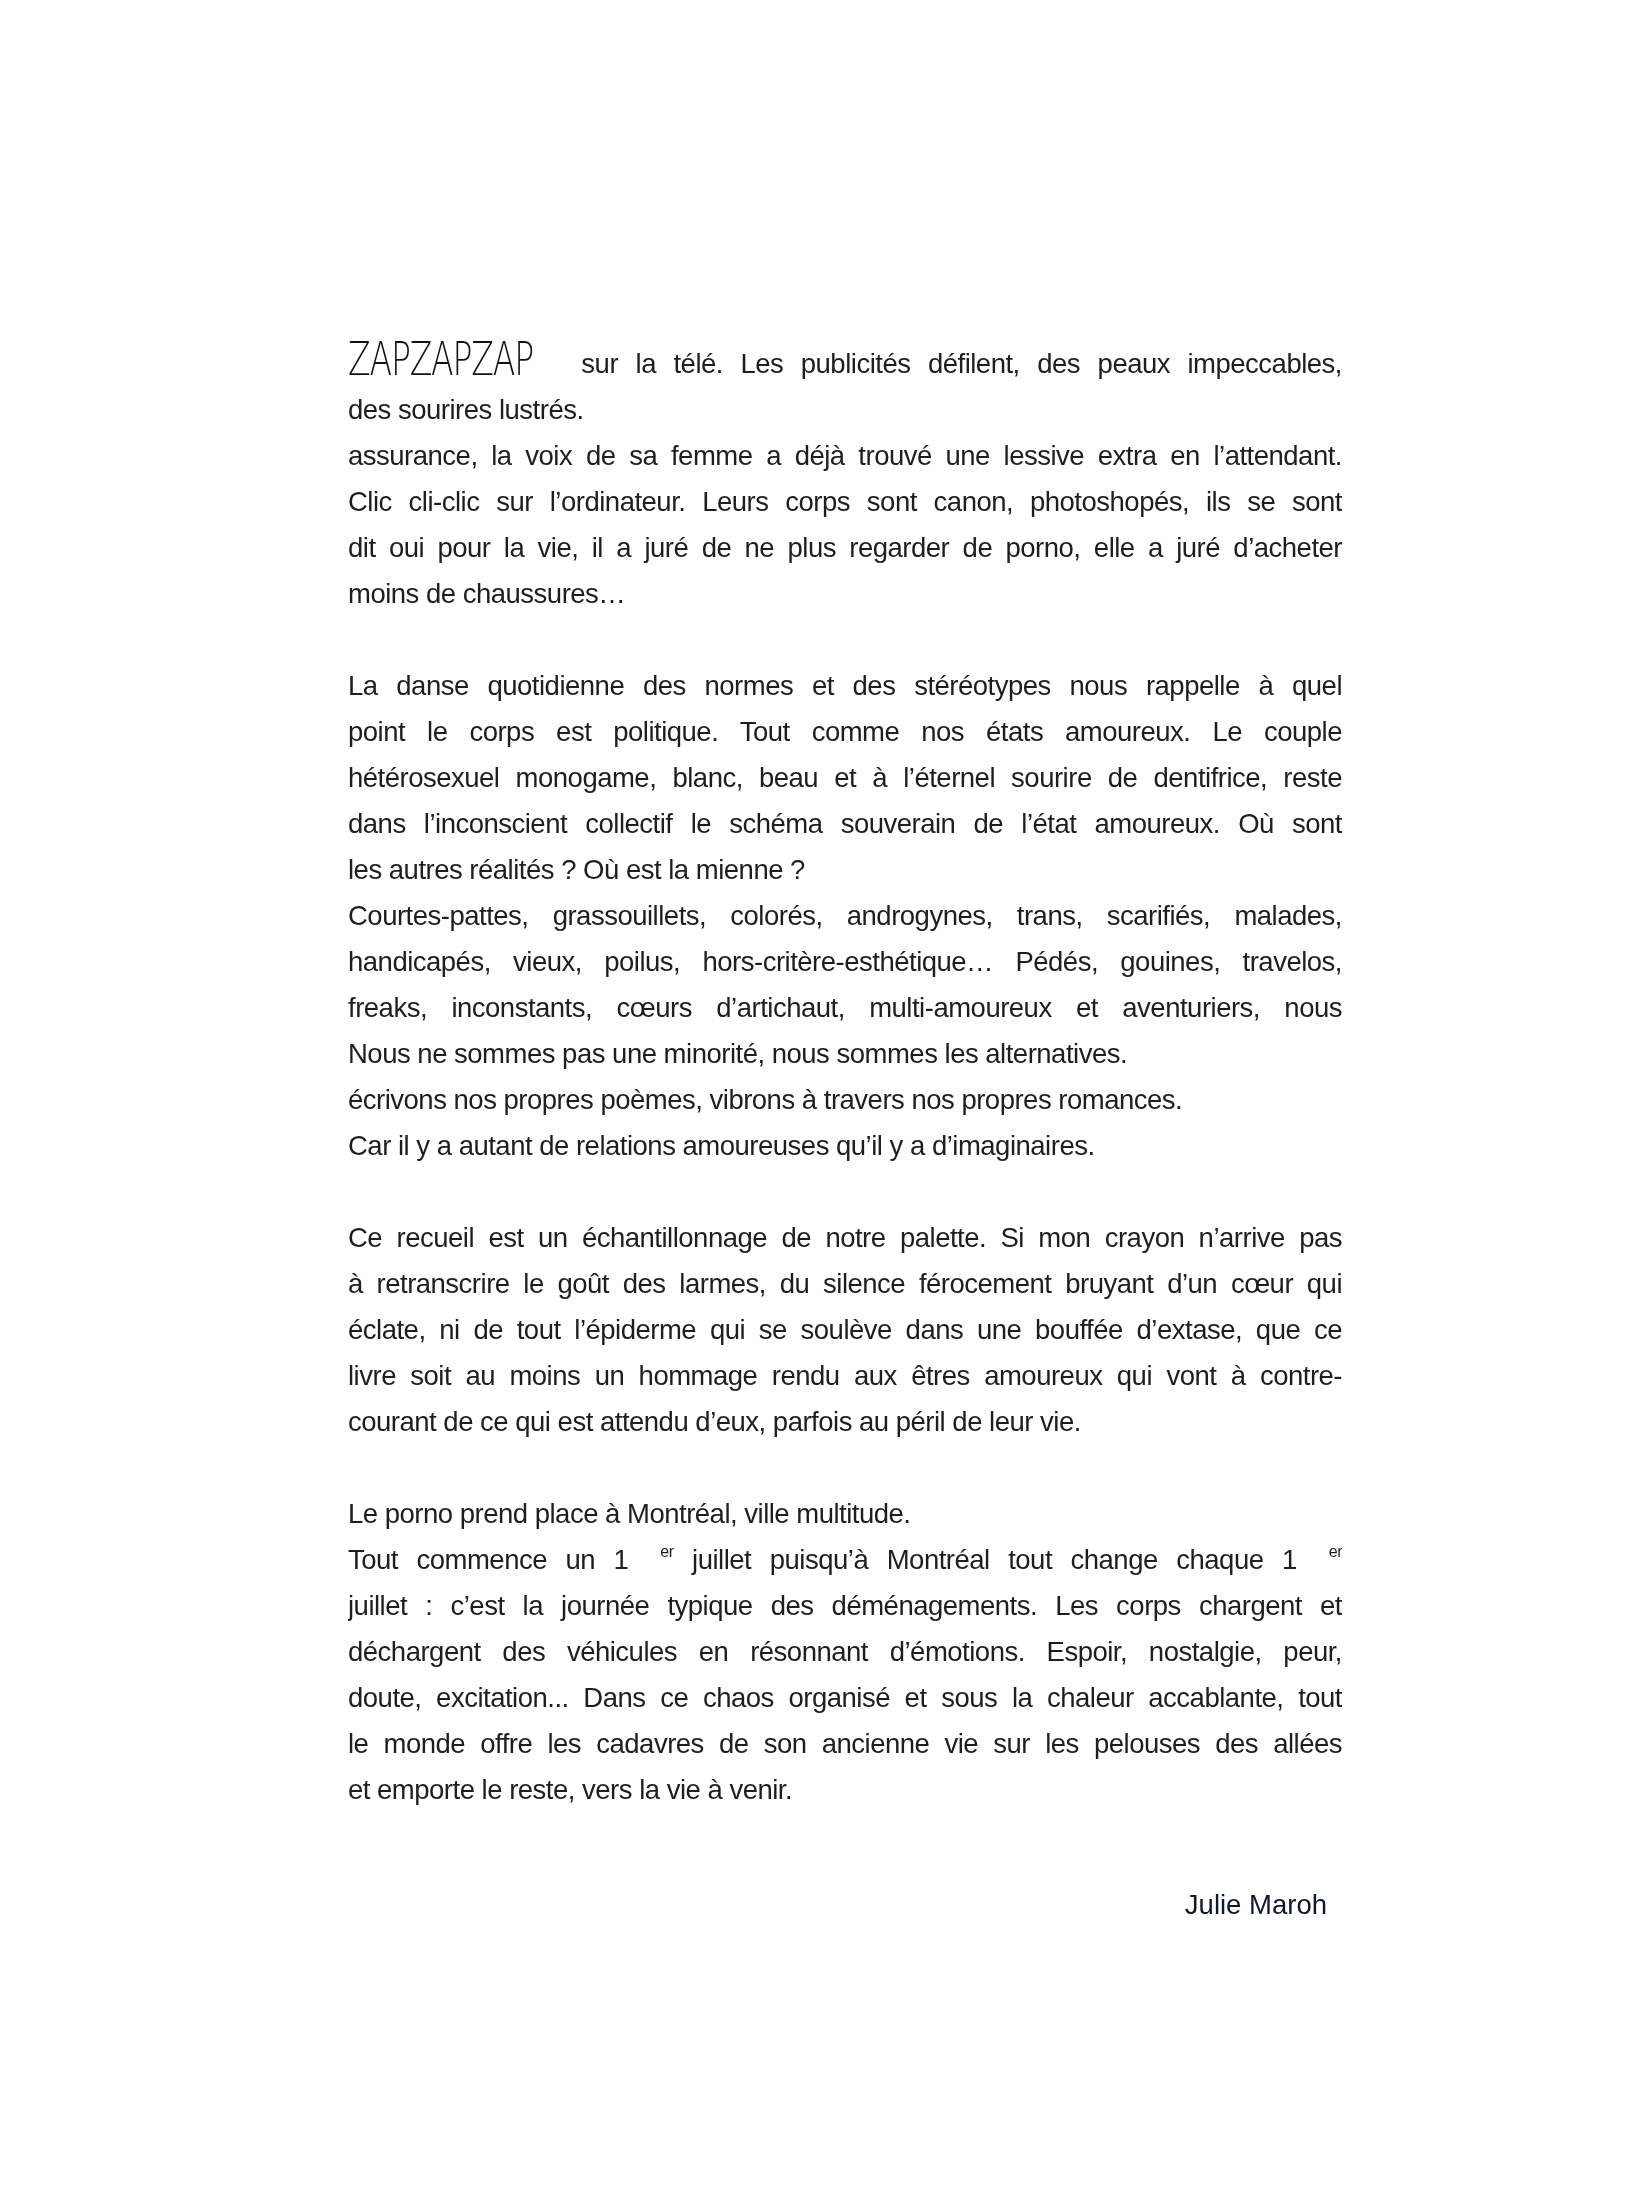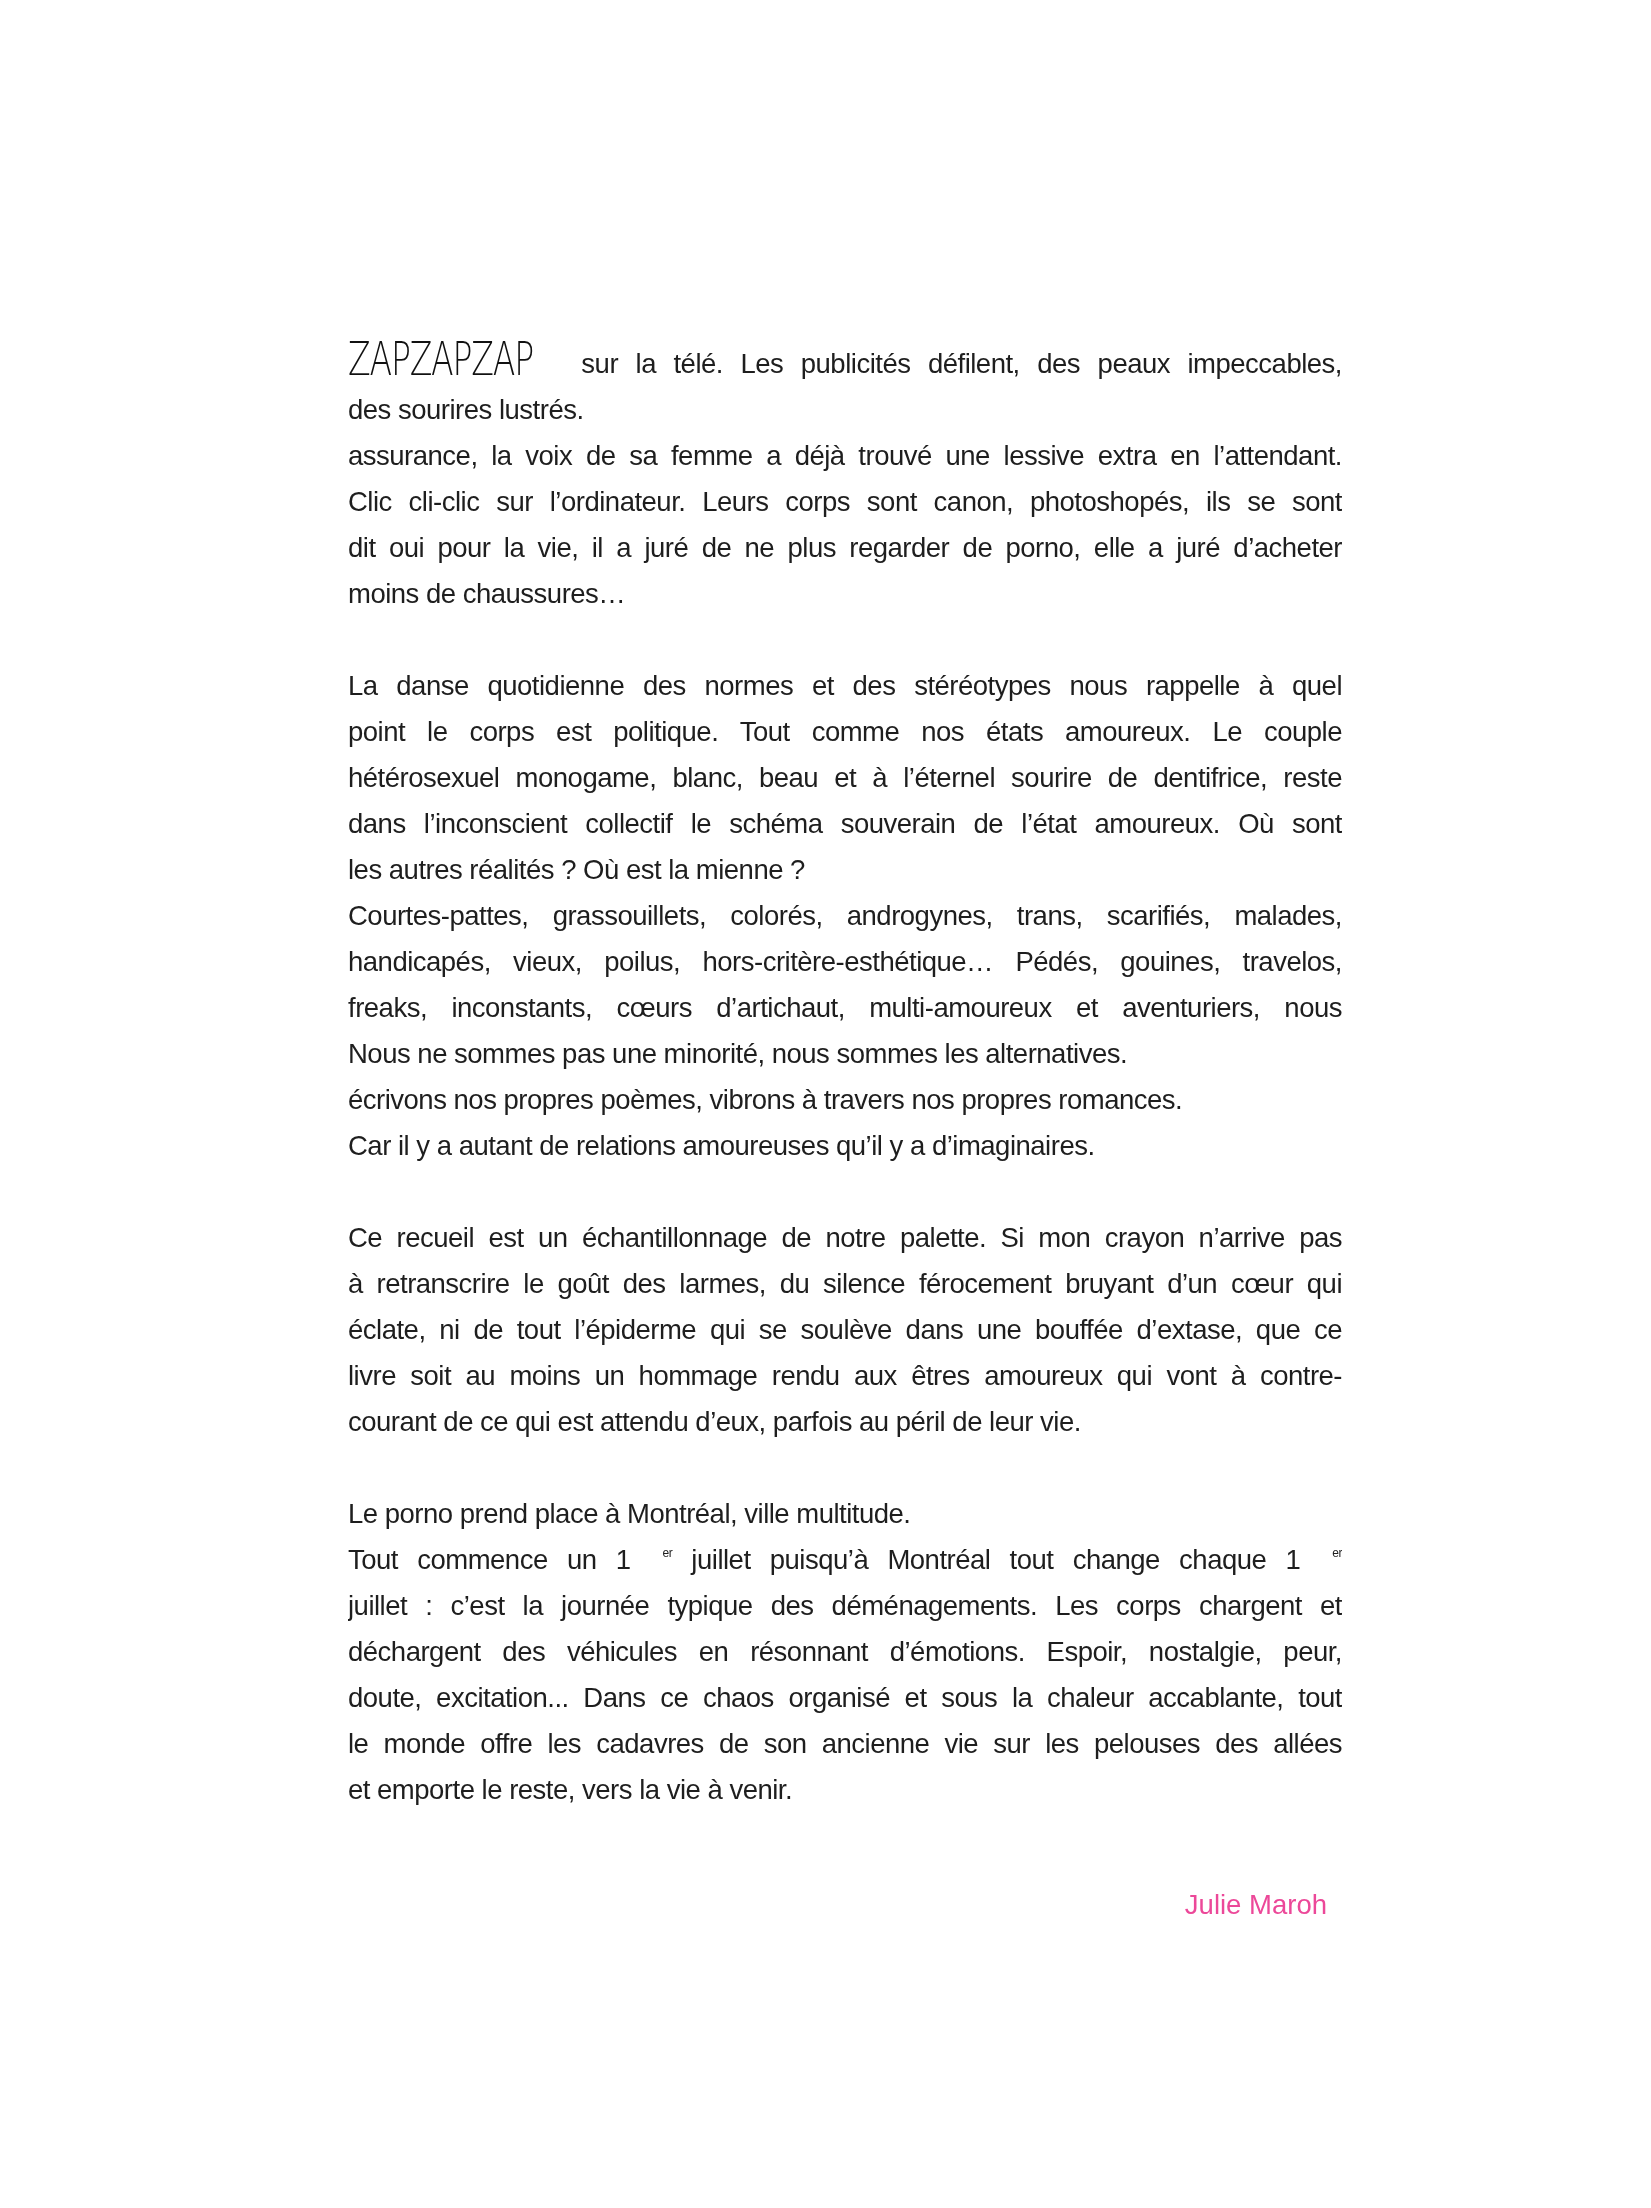--- a/index.html
+++ b/index.html
@@ -12,23 +12,23 @@
   }
   .line { display: block; white-space: nowrap; height: 46px; }
   .line.justify { text-align: justify; text-align-last: justify; white-space: normal; overflow: hidden; }
   .gap { display: block; height: 46px; }
   .zap {
     font-family: "DejaVu Sans", sans-serif; font-weight: 300;
     font-size: 46px; letter-spacing: -1.7px; line-height: 34px;
     display: inline-block; transform: scaleX(0.72); transform-origin: left bottom;
     margin-right: -41px; vertical-align: -1.7px; color: #111;
   }
-  sup { font-size: 12px; line-height: 0; vertical-align: 12px; margin-left: 32px; }
+  sup { font-size: 16px; line-height: 0; vertical-align: 12px; margin-left: 32px; }
   .signature { position: absolute; right: 325px; top: 1889px;
-    font-family: "Liberation Sans", sans-serif; font-size: 27.5px; color: #ec4899; }
+    font-family: "Liberation Sans", sans-serif; font-size: 27.5px; color: #0f172a; }
 </style>
 </head>
 <body>
 
 <div class="page">
 
   <div>
     <span class="line justify"><span class="zap">ZAPZAPZAP</span><span> sur la télé. Les publicités défilent, des peaux impeccables,</span></span>
     <span class="line">des sourires lustrés.</span>
     <span class="line justify">assurance, la voix de sa femme a déjà trouvé une lessive extra en l’attendant.</span>

